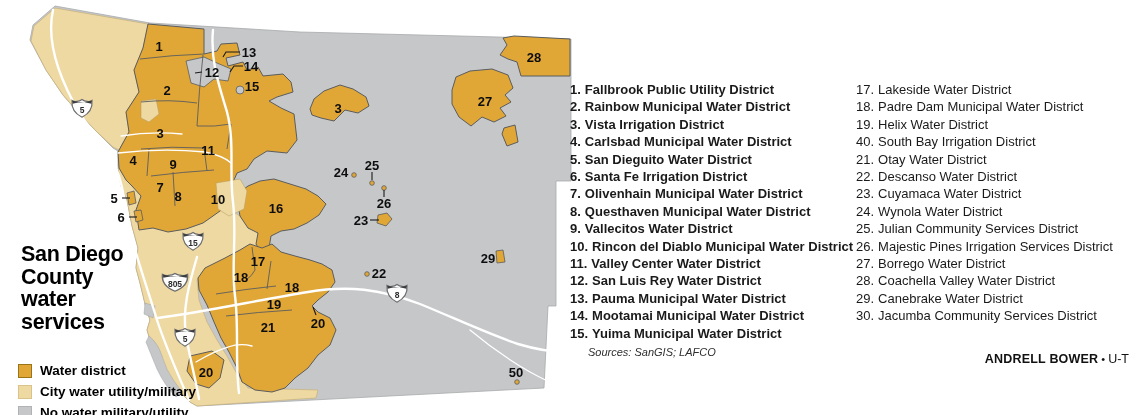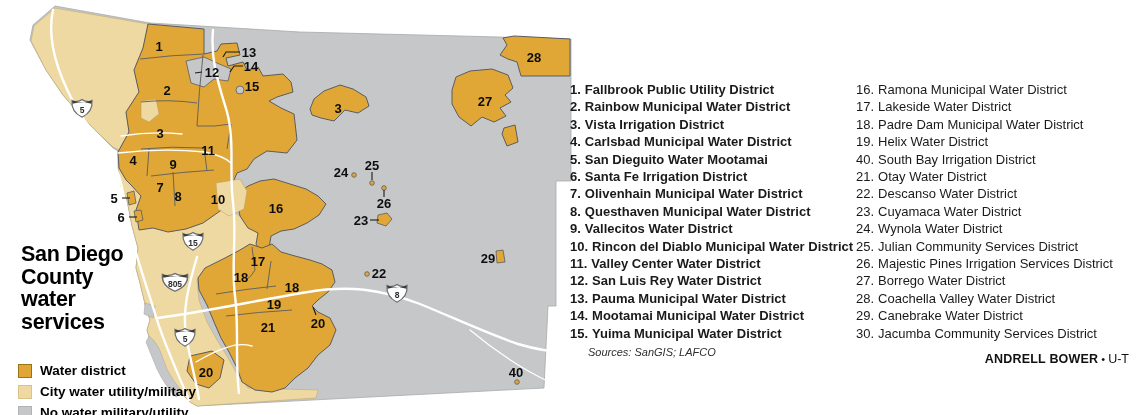--- a/index.html
+++ b/index.html
@@ -211,21 +211,21 @@
       <div class="map-num" style="left: 206px; top: 372px;">20</div>
       <div class="map-num" style="left: 268px; top: 327px;">21</div>
       <div class="map-num" style="left: 379px; top: 273px;">22</div>
       <div class="map-num" style="left: 361px; top: 220px;">23</div>
       <div class="map-num" style="left: 341px; top: 172px;">24</div>
       <div class="map-num" style="left: 372px; top: 165px;">25</div>
       <div class="map-num" style="left: 384px; top: 203px;">26</div>
       <div class="map-num" style="left: 485px; top: 101px;">27</div>
       <div class="map-num" style="left: 534px; top: 57px;">28</div>
       <div class="map-num" style="left: 488px; top: 258px;">29</div>
-      <div class="map-num" style="left: 516px; top: 372px;">40</div>
+      <div class="map-num" style="left: 516px; top: 372px;">50</div>
     </div>
 </div>
 
 <div class="map-title">
   <div>San Diego</div>
   <div>County</div>
   <div>water</div>
   <div>services</div>
 </div>
 
@@ -244,36 +244,35 @@
       <span class="legend-label">No water military/utility</span>
     </div>
   </div>
 
 <div class="list-col" id="col1">
 
 <div class="list-item"><span class="num">1.</span><span>Fallbrook Public Utility District</span></div>
     <div class="list-item"><span class="num">2.</span><span>Rainbow Municipal Water District</span></div>
     <div class="list-item"><span class="num">3.</span><span>Vista Irrigation District</span></div>
     <div class="list-item"><span class="num">4.</span><span>Carlsbad Municipal Water District</span></div>
-    <div class="list-item"><span class="num">5.</span><span>San Dieguito Water Mootamai</span></div>
+    <div class="list-item"><span class="num">5.</span><span>San Dieguito Water District</span></div>
     <div class="list-item"><span class="num">6.</span><span>Santa Fe Irrigation District</span></div>
     <div class="list-item"><span class="num">7.</span><span>Olivenhain Municipal Water District</span></div>
     <div class="list-item"><span class="num">8.</span><span>Questhaven Municipal Water District</span></div>
     <div class="list-item"><span class="num">9.</span><span>Vallecitos Water District</span></div>
     <div class="list-item"><span class="num">10.</span><span>Rincon del Diablo Municipal Water District</span></div>
     <div class="list-item"><span class="num">11.</span><span>Valley Center Water District</span></div>
     <div class="list-item"><span class="num">12.</span><span>San Luis Rey Water District</span></div>
     <div class="list-item"><span class="num">13.</span><span>Pauma Municipal Water District</span></div>
     <div class="list-item"><span class="num">14.</span><span>Mootamai Municipal Water District</span></div>
     <div class="list-item"><span class="num">15.</span><span>Yuima Municipal Water District</span></div>
   </div>
 
 <div class="list-col" id="col2">
 
-<div class="list-item"><span class="num">16.</span><span>Ramona Municipal Water District</span></div>
     <div class="list-item"><span class="num">17.</span><span>Lakeside Water District</span></div>
     <div class="list-item"><span class="num">18.</span><span>Padre Dam Municipal Water District</span></div>
     <div class="list-item"><span class="num">19.</span><span>Helix Water District</span></div>
     <div class="list-item"><span class="num">40.</span><span>South Bay Irrigation District</span></div>
     <div class="list-item"><span class="num">21.</span><span>Otay Water District</span></div>
     <div class="list-item"><span class="num">22.</span><span>Descanso Water District</span></div>
     <div class="list-item"><span class="num">23.</span><span>Cuyamaca Water District</span></div>
     <div class="list-item"><span class="num">24.</span><span>Wynola Water District</span></div>
     <div class="list-item"><span class="num">25.</span><span>Julian Community Services District</span></div>
     <div class="list-item"><span class="num">26.</span><span>Majestic Pines Irrigation Services District</span></div>

